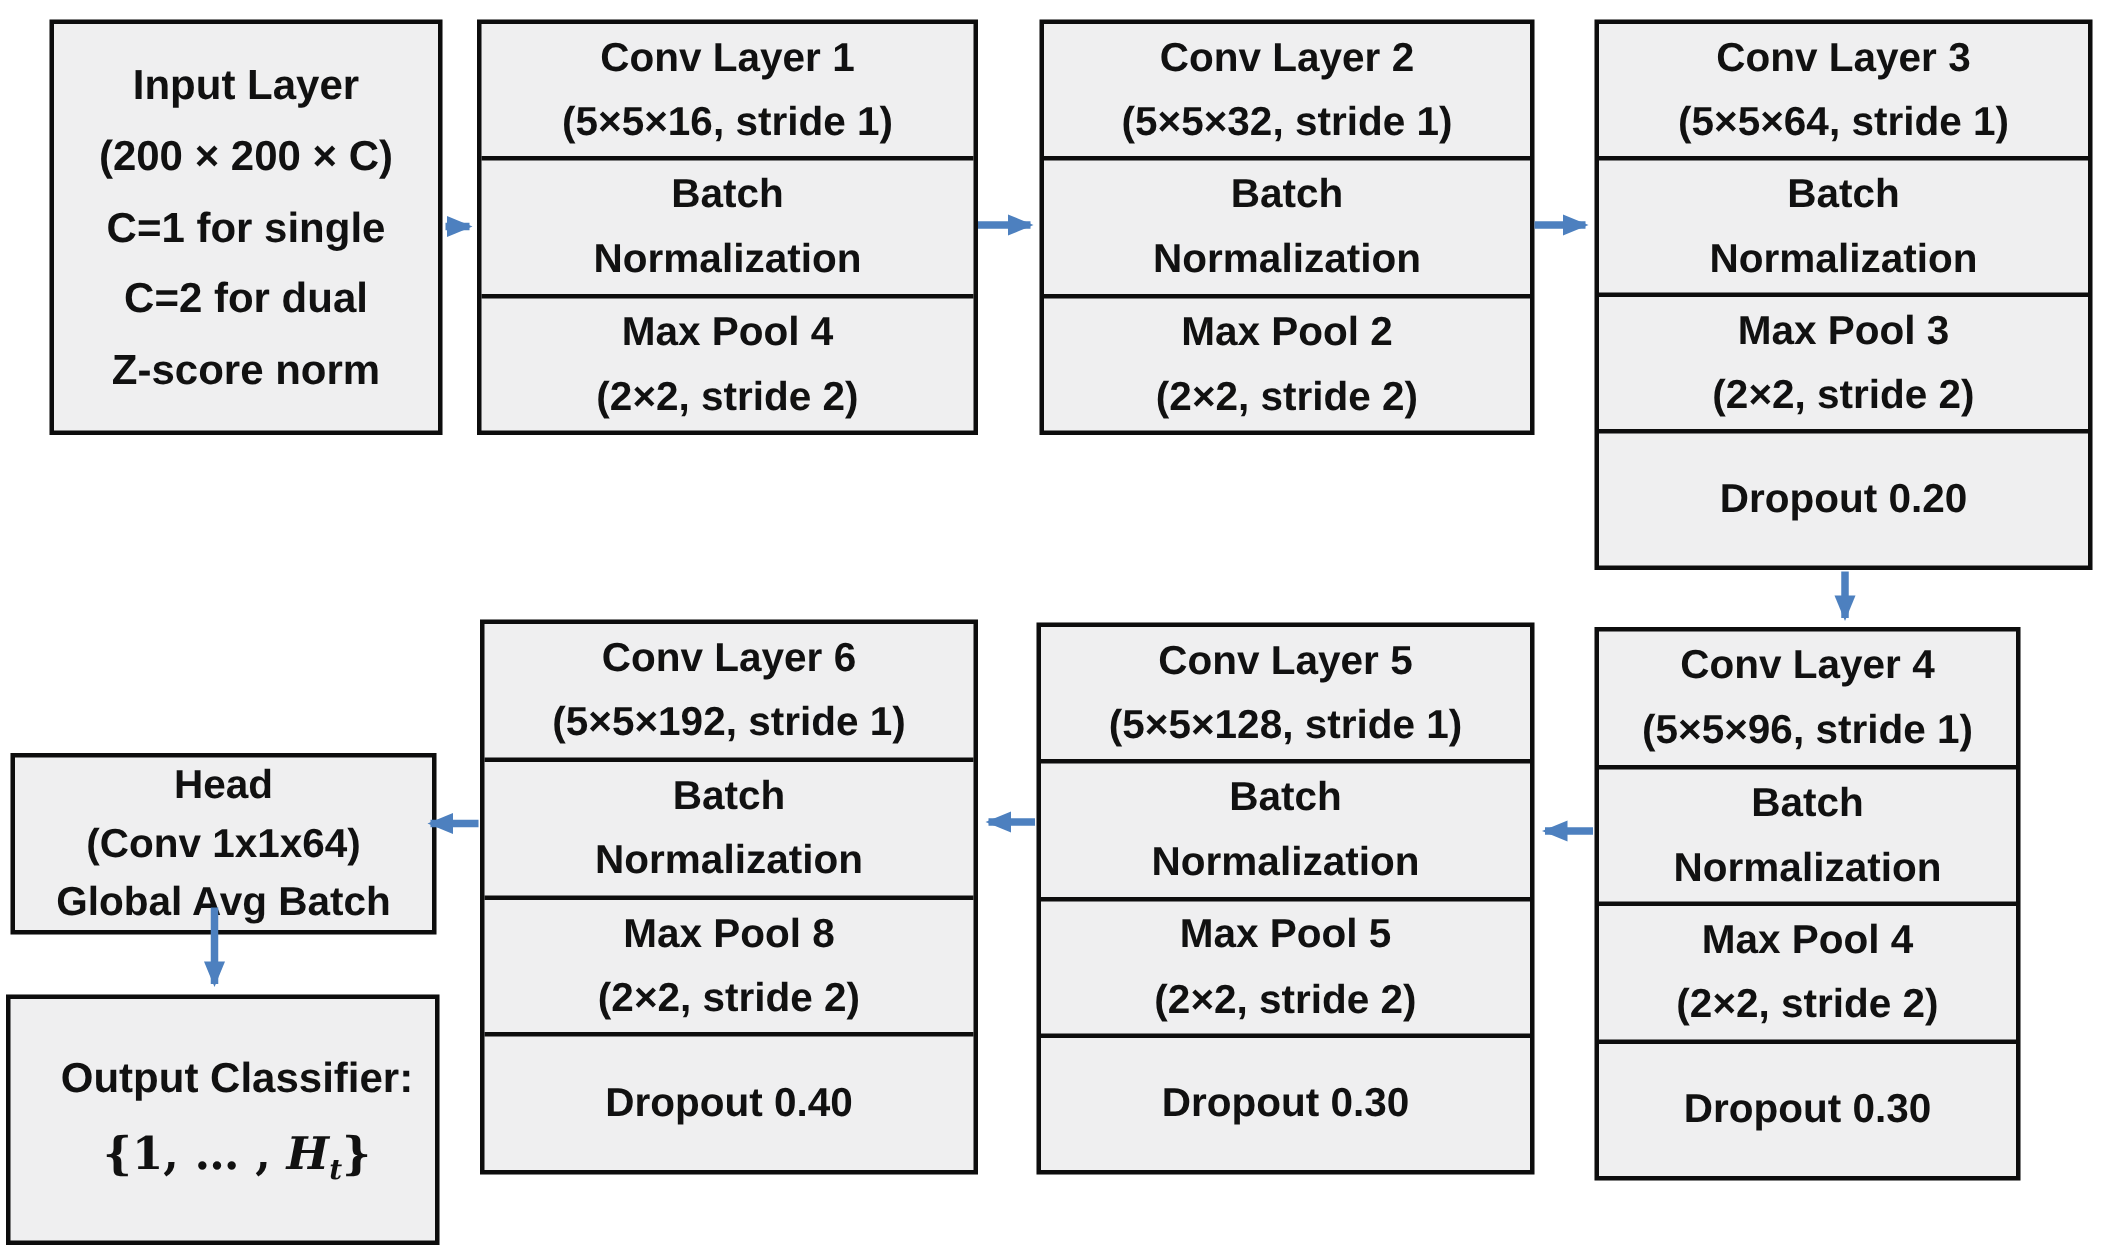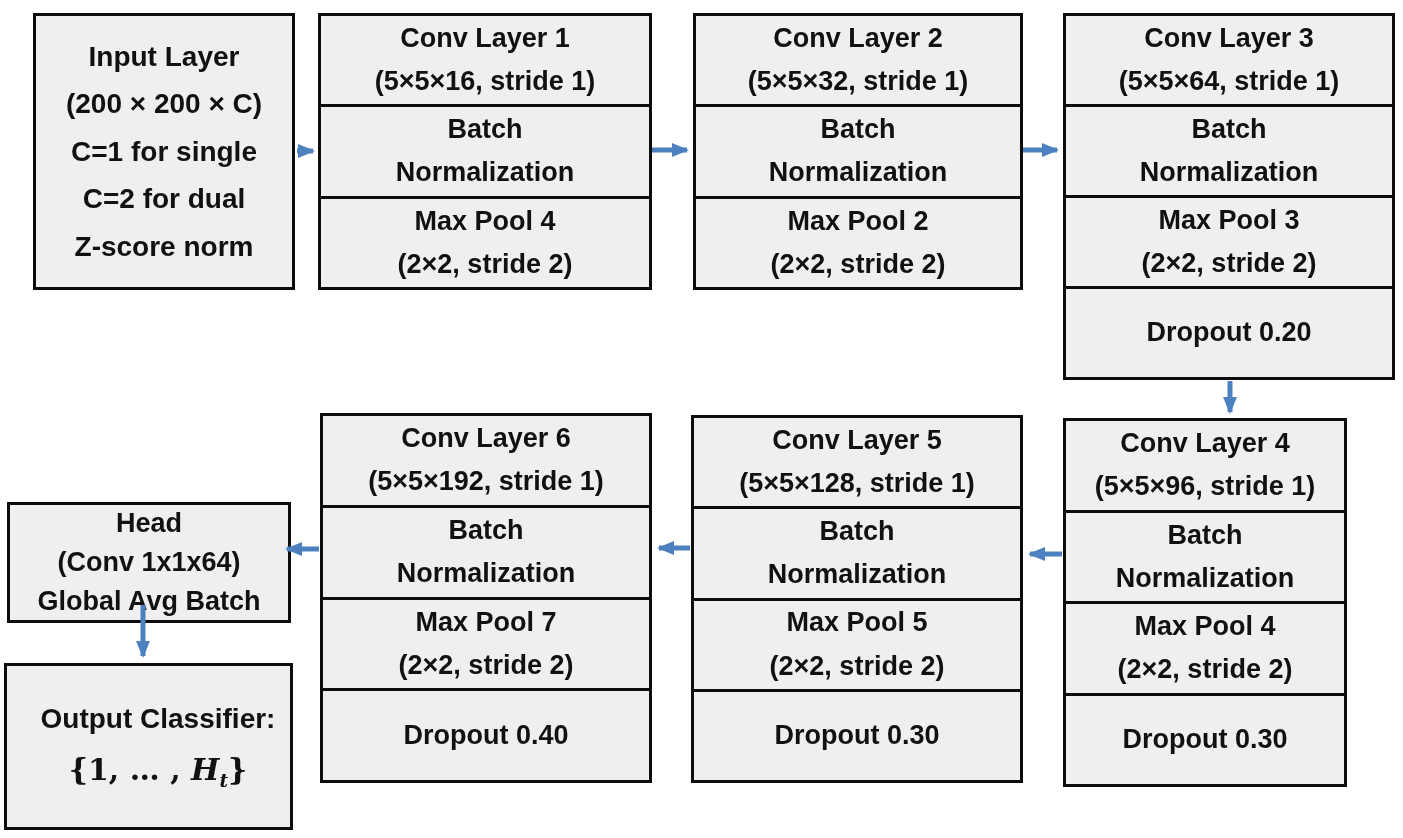--- a/index.html
+++ b/index.html
@@ -129,21 +129,21 @@
     <div class="cell">Max Pool 5
 (2×2, stride 2)</div>
     <div class="cell">Dropout 0.30</div>
   </div>
 
   <div class="block" style="left:320px; top:413px; width:332px; height:370px;">
     <div class="cell">Conv Layer 6
 (5×5×192, stride 1)</div>
     <div class="cell">Batch
 Normalization</div>
-    <div class="cell">Max Pool 7
+    <div class="cell">Max Pool 8
 (2×2, stride 2)</div>
     <div class="cell">Dropout 0.40</div>
   </div>
 
   <div class="box head-box" style="left:7px; top:482px; width:284px; height:121px;margin-top:20px;">
     <div>Head</div>
     <div>(Conv 1x1x64)</div>
     <div>Global Avg Batch</div>
   </div>
 

